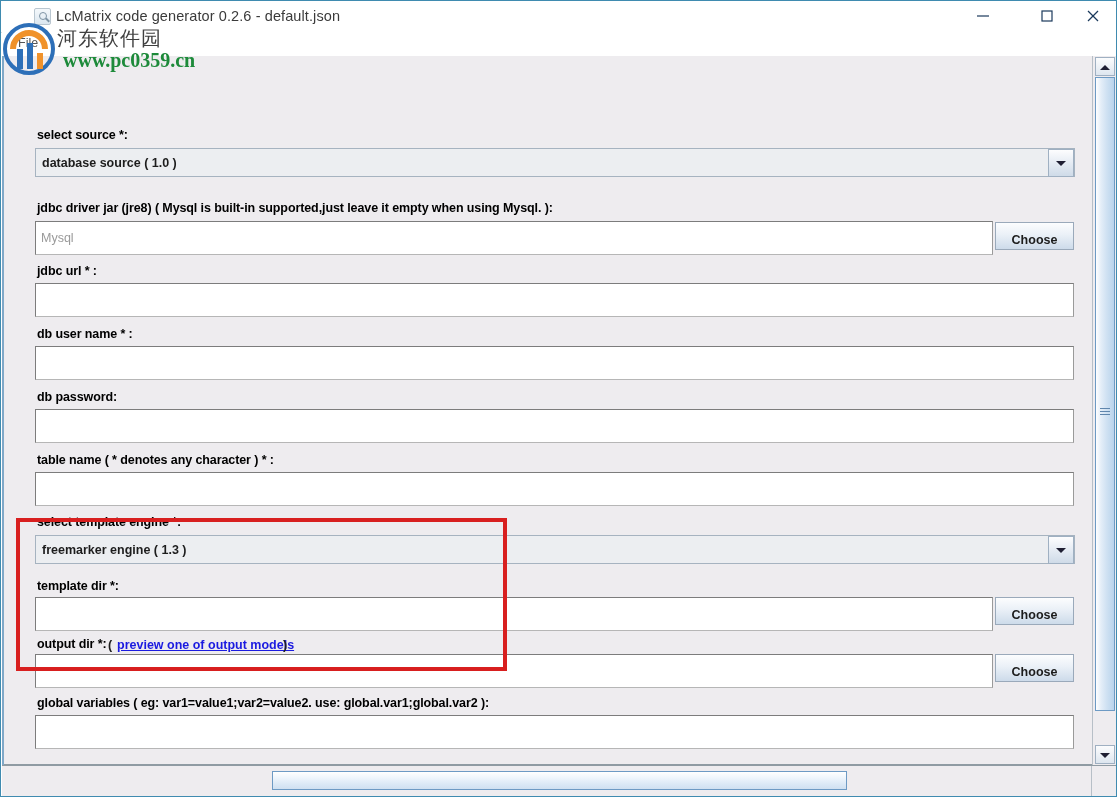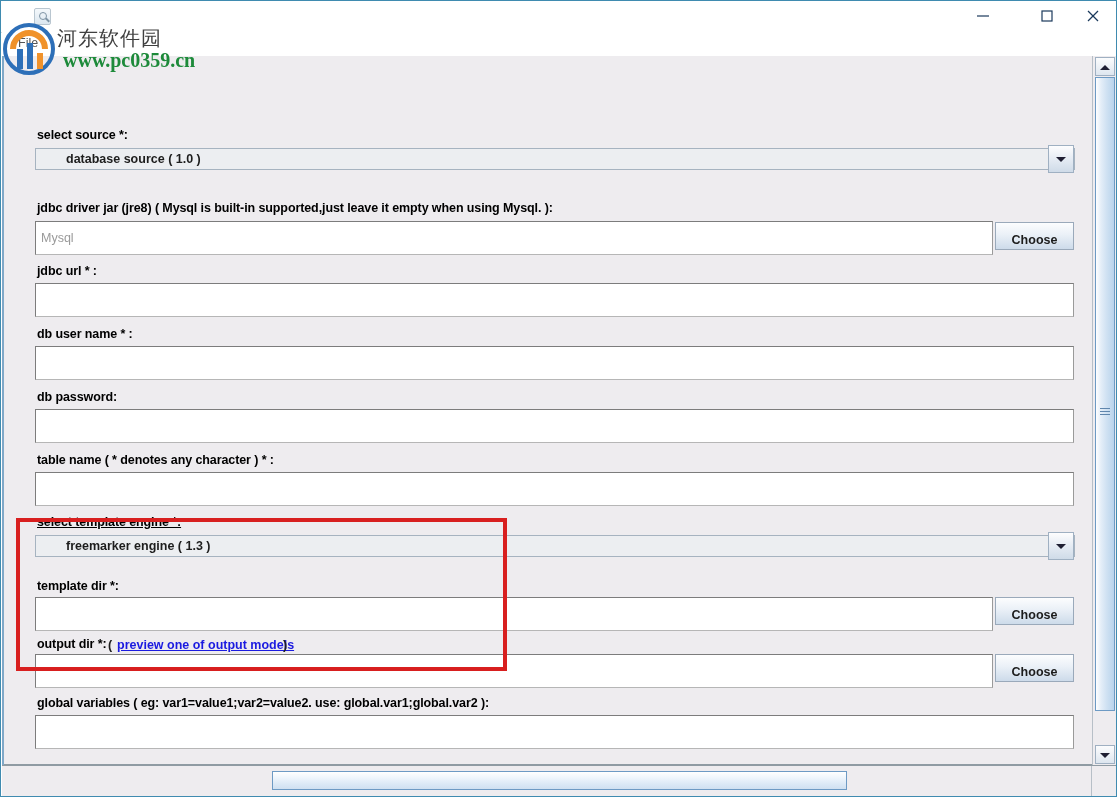--- a/index.html
+++ b/index.html
@@ -178,26 +178,25 @@
     font-size: 12.5px;
     color: #222;
     padding: 16px 5px;
     outline: none;
   }
   .txt::placeholder { color: #9a9a9a; }
 
   .combo {
     position: absolute;
     box-sizing: border-box;
-    height: 22px;
+    height: 29px;
     background: #eceef1;
     border: 1px solid #a6b3c0;
     display: flex;
     align-items: center;
-    padding-left: 24px;
   }
   .combo-text {
     flex: 1;
     padding-left: 6px;
     font-size: 12.5px;
     font-weight: bold;
     color: #1d1d1d;
     white-space: nowrap;
   }
   .combo-arrow {
@@ -348,20 +347,21 @@
     background: #b7bfc7;
   }
 </style>
 </head>
 <body>
 
 <div id="app">
 
   <div class="titlebar">
     <div class="title-icon"></div>
+    <div class="title-text">LcMatrix code generator 0.2.6 - default.json</div>
 
     <div class="win-btn" id="btn-min">
       <svg width="14" height="14" viewBox="0 0 14 14">
         <line x1="1" y1="7" x2="13" y2="7" stroke="#1b3a5c" stroke-width="1.2"></line>
       </svg>
     </div>
     <div class="win-btn" id="btn-max">
       <svg width="14" height="14" viewBox="0 0 14 14">
         <rect x="2" y="2" width="10" height="10" fill="none" stroke="#1b3a5c" stroke-width="1.2"></rect>
       </svg>
@@ -409,21 +409,21 @@
 
       <div class="lbl" style="left:33px; top:271px;">db user name * :</div>
       <input class="txt" style="left: 31px; top: 290px; width: 1039px; height: 30px;" placeholder="">
 
       <div class="lbl" style="left:33px; top:334px;">db password:</div>
       <input class="txt" type="password" style="left: 31px; top: 353px; width: 1039px; height: 30px;" placeholder="">
 
       <div class="lbl" style="left:33px; top:397px;">table name ( * denotes any character ) * :</div>
       <input class="txt" style="left: 31px; top: 416px; width: 1039px; height: 30px;" placeholder="">
 
-      <div class="lbl" style="left:33px; top:459px;text-decoration:underline;">select template engine *:</div>
+      <div class="lbl" style="left:33px; top:459px;">select template engine *:</div>
       <div class="combo" style="left:31px; top:479px; width:1040px;">
         <div class="combo-text">freemarker engine ( 1.3 )</div>
         <div class="combo-arrow"></div>
       </div>
 
       <div class="lbl" style="left:33px; top:523px;">template dir *:</div>
       <input class="txt" style="left: 31px; top: 541px; width: 958px; height: 28px;" placeholder="">
       <button class="btn" style="left:991px; top:541px; width:79px;">Choose</button>
 
       <div class="lbl" style="left:33px; top:581px;">output dir *:</div>

